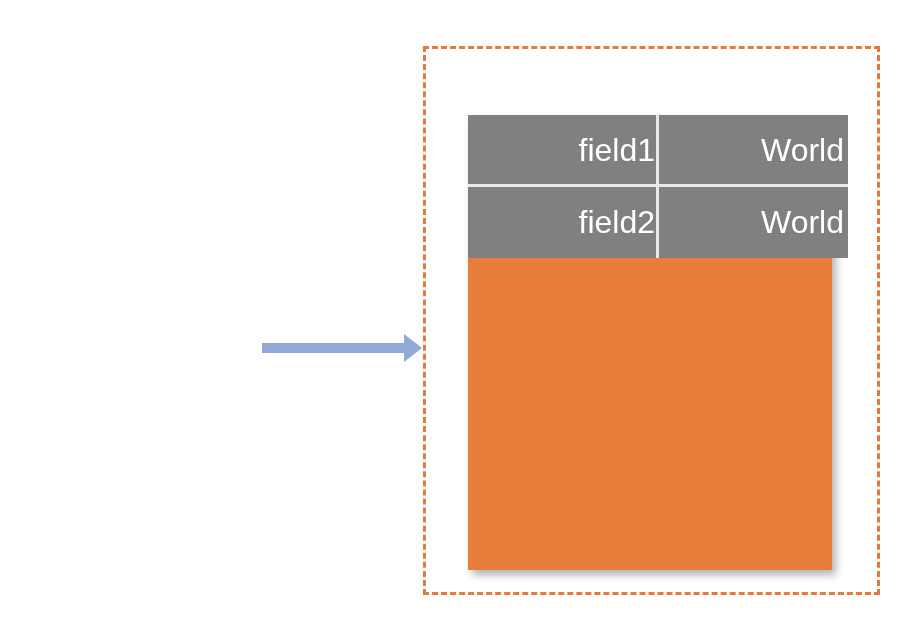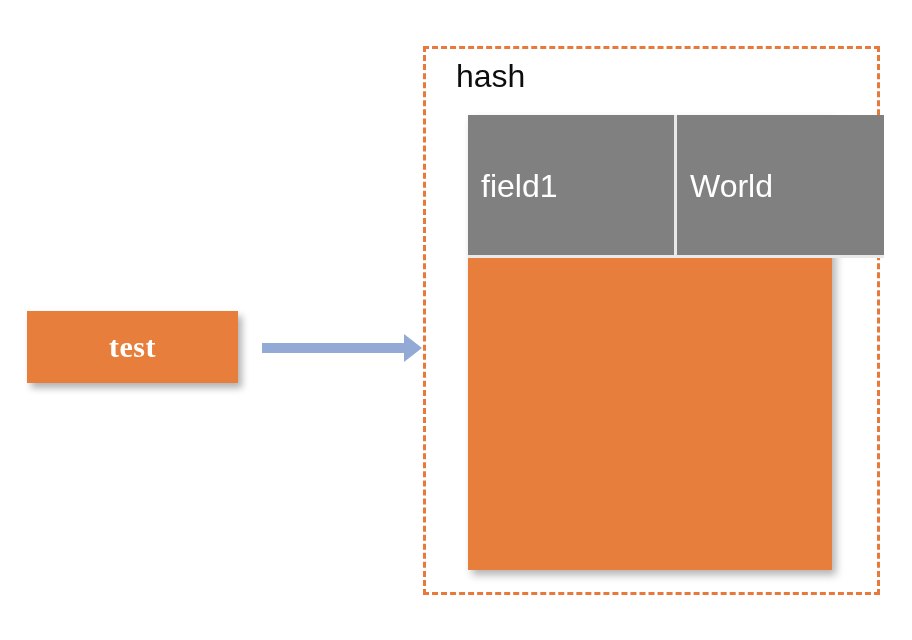--- a/index.html
+++ b/index.html
@@ -90,23 +90,23 @@
     height: 143px;
     border-collapse: collapse;
     table-layout: fixed;
     background: #808080;
   }
   .hash-table tr { height: 71.5px; }
   .hash-table td {
     background: #808080;
     color: #ffffff;
     font-size: 32px;
-    text-align: left;
+    text-align: right;
     vertical-align: middle;
-    padding: 13px;
+    padding: 4px;
     border: 0;
     line-height: 1.1;
     white-space: nowrap;
   }
   .hash-table td.col-field { width: 183px; }
   .hash-table td.col-value { width: 181px; }
   
   .hash-table td.col-field { box-shadow: inset -3px 0 0 0 #e9e9e9; }
   .hash-table tr.row-top td { box-shadow: inset 0 -3px 0 0 #e9e9e9; }
   .hash-table tr.row-top td.col-field {
@@ -119,39 +119,39 @@
     width: 362px;
     height: 312px;
     background: #e87e3c;
   }
 </style>
 </head>
 <body>
 
 <div id="canvas">
 
-  <div class="key-box">
-    <span class="key-label">test</span>
-  </div>
 
   <div class="arrow">
     <svg width="168" height="36" viewBox="0 0 168 36">
       <path d="M4 13 L146 13 L146 4 L164 18 L146 32 L146 23 L4 23 Z" fill="#93aad6"></path>
     </svg>
   </div>
 
   <div class="hash-container"></div>
 
-  <div class="hash-caption">hash</div>
 
   <div class="hash-block">
     <div class="hash-fill"></div>
     <table class="hash-table">
       <tbody>
         <tr class="row-top">
           <td class="col-field">field1</td>
           <td class="col-value">World</td>
         </tr>
+        <tr class="row-bottom">
+          <td class="col-field">field2</td>
+          <td class="col-value">World</td>
+        </tr>
       </tbody>
     </table>
   </div>
 
 </div>
 
 </body></html>

